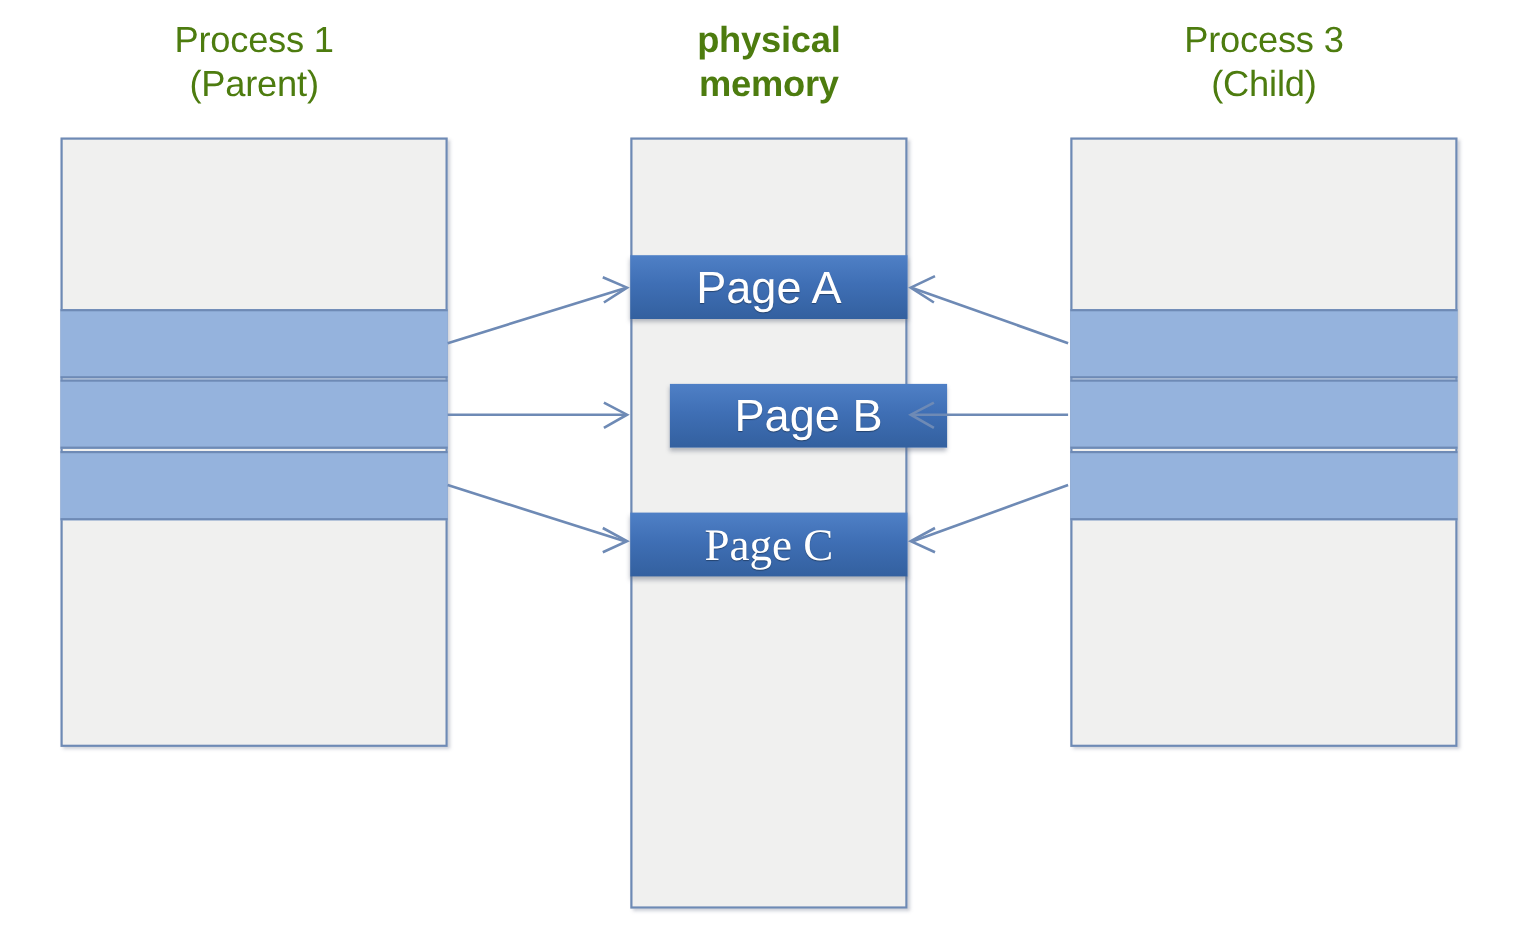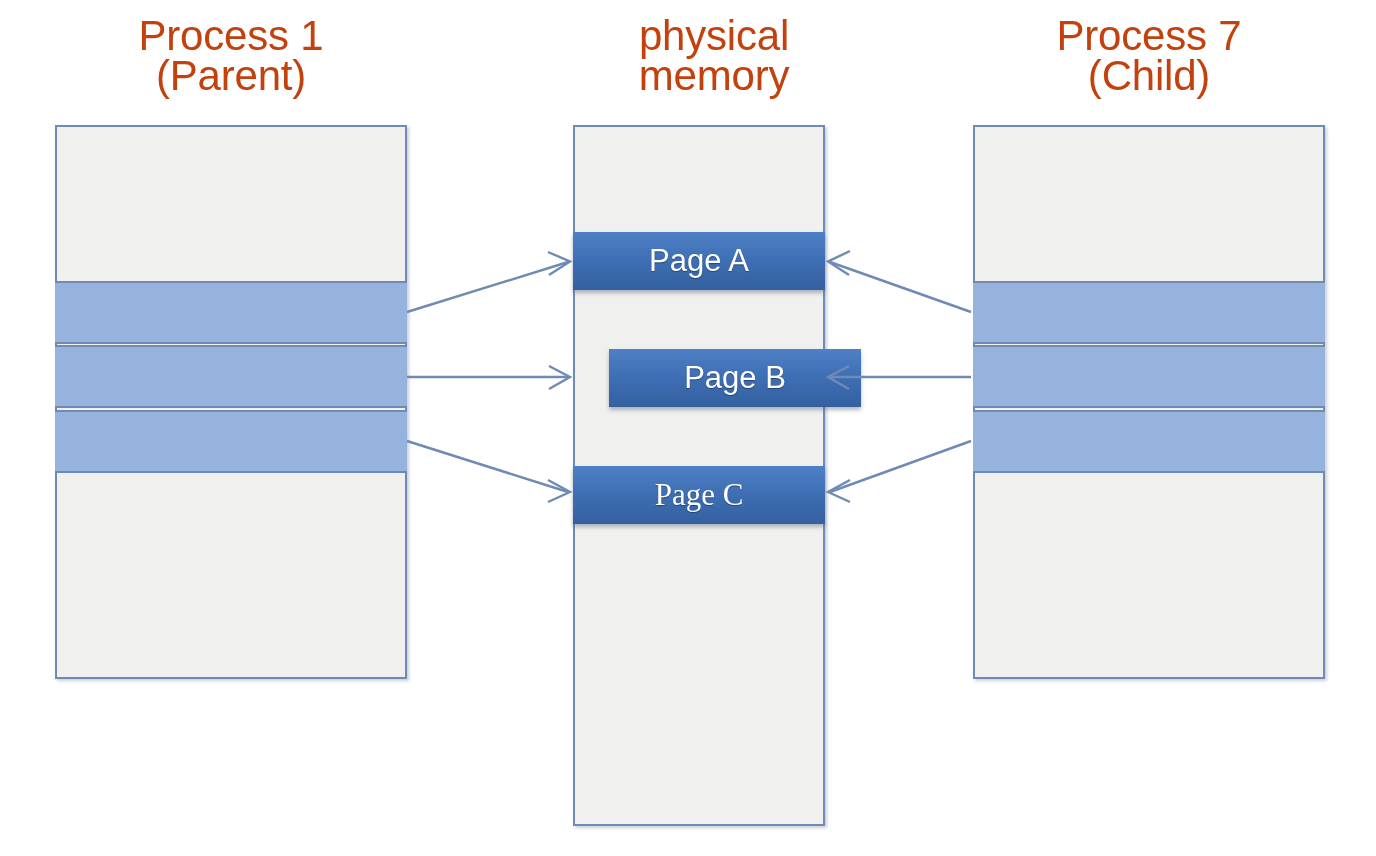--- a/index.html
+++ b/index.html
@@ -13,29 +13,29 @@
     position: relative;
     overflow: hidden;
     font-family: "Liberation Sans", "DejaVu Sans", sans-serif;
     color: #000000;
   }
 
   
   .col-title {
     position: absolute;
     text-align: center;
-    font-size: 42px;
+    font-size: 33px;
     line-height: 40px;
-    color: #c2410c;
+    color: #4d7c0f;
     font-family: "Liberation Sans", "DejaVu Sans", sans-serif;
     white-space: pre-line;
     letter-spacing: -0.2px;
   }
   #title-left   { left: 55px;  top: 16px; width: 352px; }
-  #title-center { left: 588px; top: 16px; width: 252px; }
+  #title-center { left: 573px; top: 16px; width: 252px; font-weight: bold; }
   #title-right  { left: 973px; top: 16px; width: 352px; }
 
   
   .mem-box {
     position: absolute;
     background: #f0f0ef;
     border: 2px solid #6e8ab5;
     box-sizing: border-box;
     box-shadow: 2px 2px 3px rgba(120,130,150,0.38);
   }
@@ -60,21 +60,21 @@
 
   
   .page-block {
     position: absolute;
     left: -2px;
     width: 252px;
     height: 58px;
     box-sizing: border-box;
     background: linear-gradient(to bottom, #4f80c6 0%, #3f6fb5 45%, #33609f 100%);
     color: #ffffff;
-    font-size: 31px;
+    font-size: 41px;
     line-height: 58px;
     text-align: center;
     text-shadow: 0 1px 1px rgba(0,0,0,0.35);
     box-shadow: 0 3px 4px rgba(90,100,120,0.45);
     font-family: "Liberation Sans", "DejaVu Sans", sans-serif;
   }
   .page-block.p0 { top: 105px; }
   .page-block.p1 { top: 222px; margin-left: 36px; }
   .page-block.p2 { top: 339px; font-family: Liberation Serif, serif; }
 
@@ -101,21 +101,21 @@
 </style>
 </head>
 <body>
 
 <div class="col-title" id="title-left">Process 1
 (Parent)</div>
 
 <div class="col-title" id="title-center">physical
 memory</div>
 
-<div class="col-title" id="title-right">Process 7
+<div class="col-title" id="title-right">Process 3
 (Child)</div>
 
 <div class="mem-box" id="proc1-box">
   <div class="band b0"></div>
   <div class="band b1"></div>
   <div class="band b2"></div>
 </div>
 
 <div class="mem-box" id="pmem-box">
   <div class="page-block p0">Page A</div>

